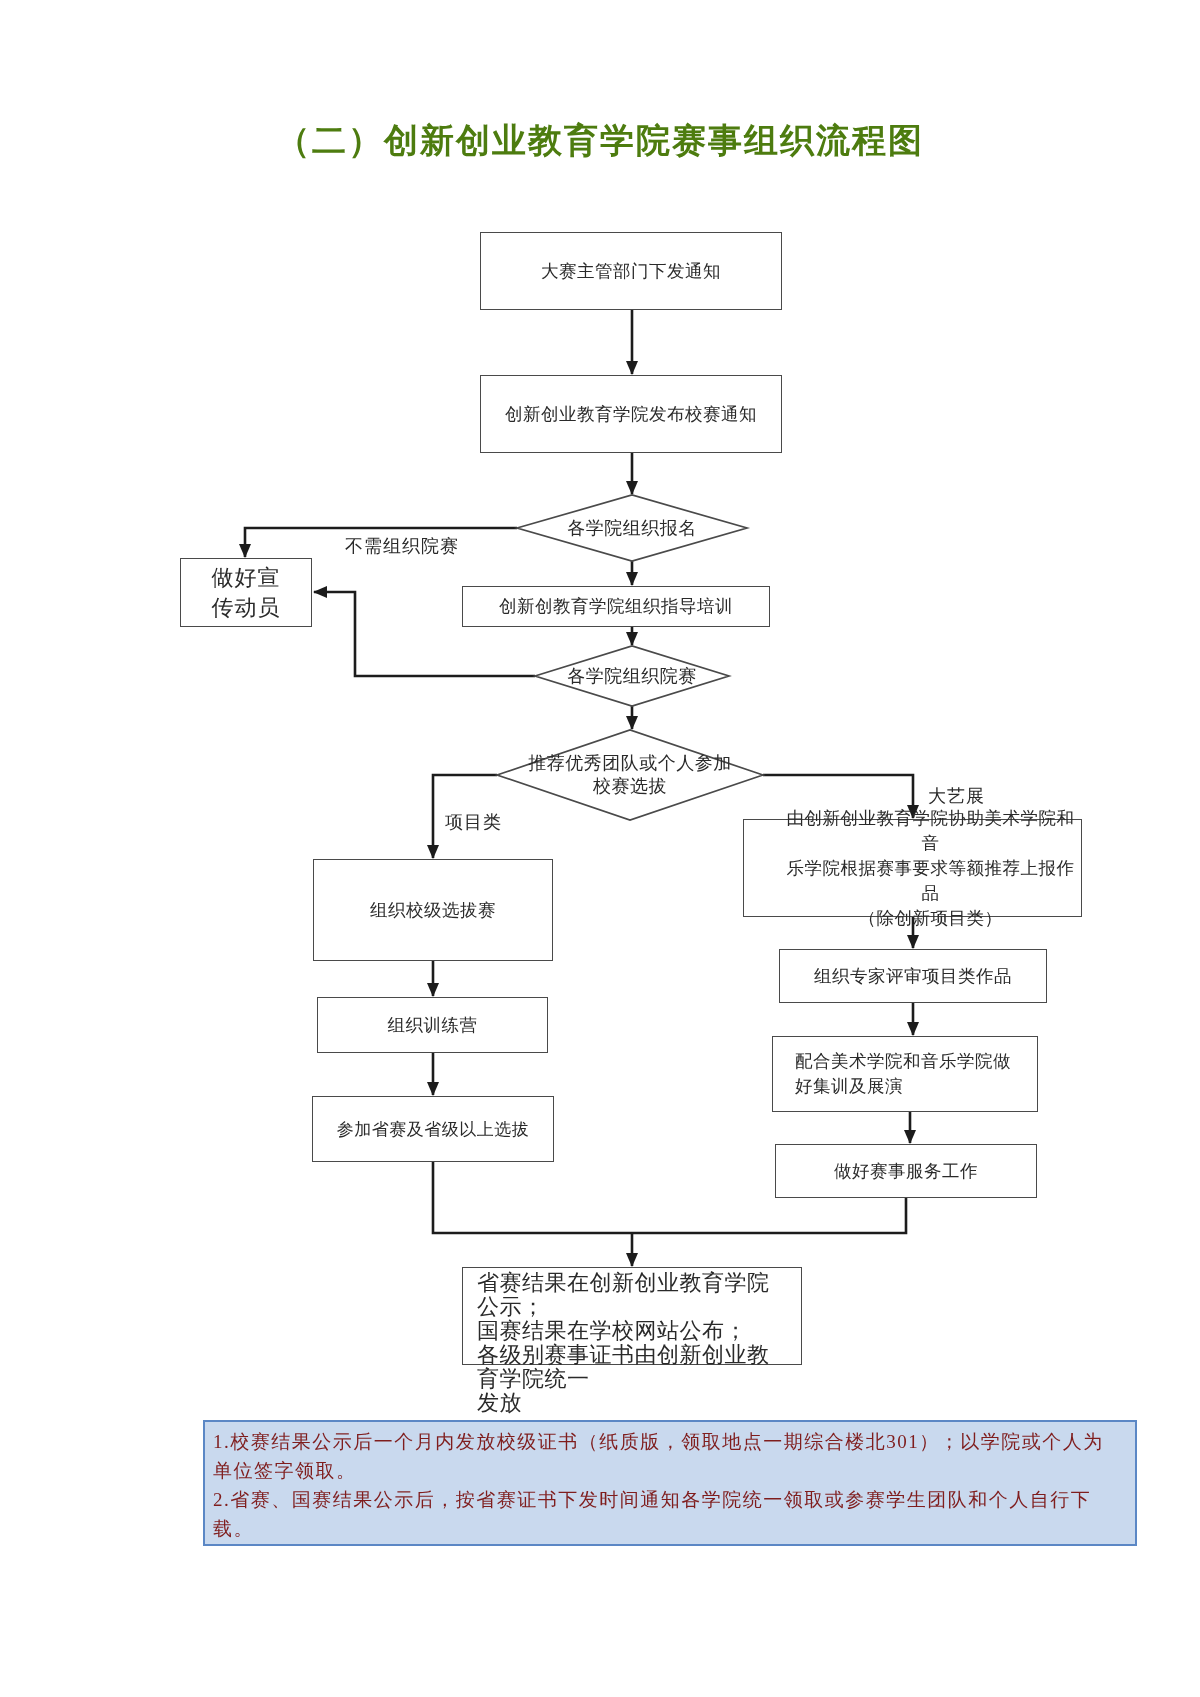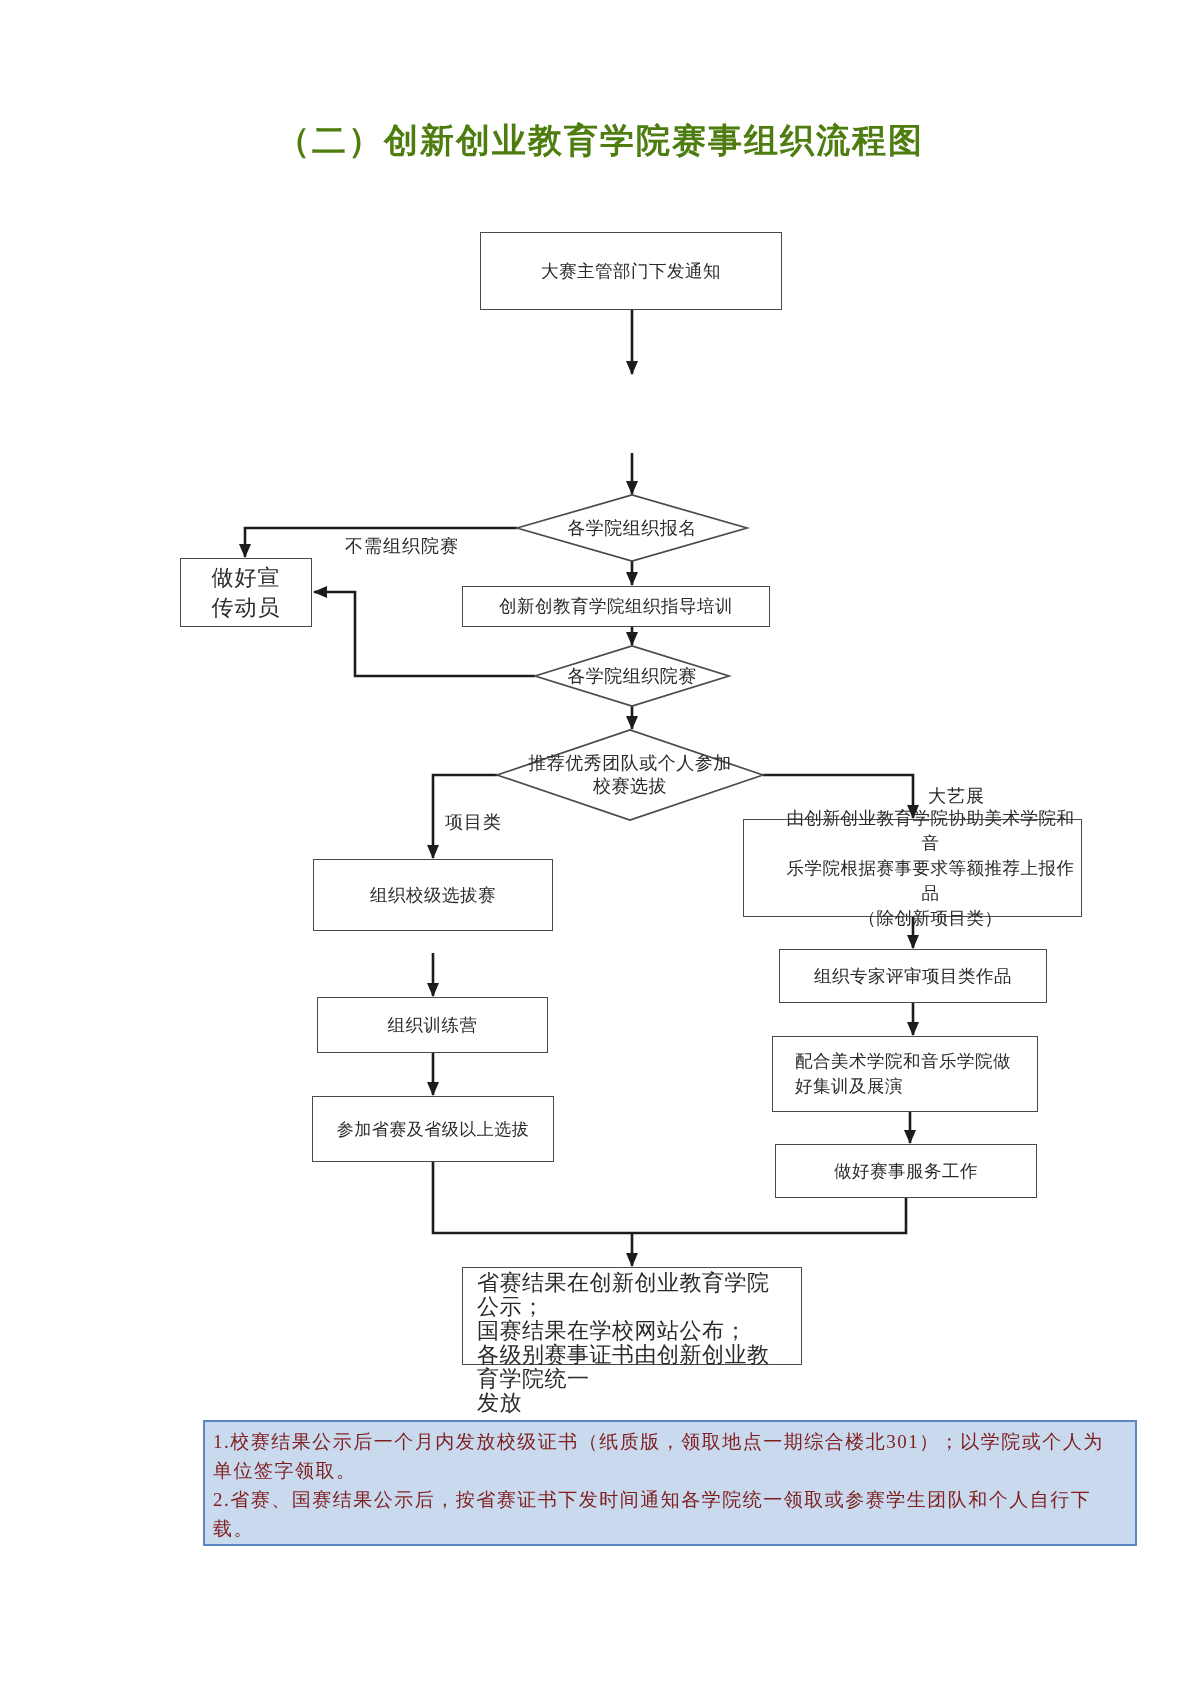--- a/index.html
+++ b/index.html
@@ -61,24 +61,25 @@
 
     <path d="M433,1162 V1233 H906 V1198" stroke="#1c1c1c" stroke-width="2.6" fill="none"></path>
     <path d="M632,1233 V1266" stroke="#1c1c1c" stroke-width="2.6" fill="none" marker-end="url(#ah)"></path>
 
     <polygon points="517,528 632,495 747,528 632,561" fill="#ffffff" stroke="#4a4a4a" stroke-width="1.7"></polygon>
     <polygon points="535,676 632,646 729,676 632,706" fill="#ffffff" stroke="#4a4a4a" stroke-width="1.7"></polygon>
     <polygon points="497,775 630,730 763,775 630,820" fill="#ffffff" stroke="#4a4a4a" stroke-width="1.7"></polygon>
   </svg>
 
   <div class="box" style="left:480px;top:232px;width:302px;height:78px;">大赛主管部门下发通知</div>
+  <div class="box" style="left:480px;top:375px;width:302px;height:78px;">创新创业教育学院发布校赛通知</div>
   <div class="box serifbox preline" style="left:180px;top:558px;width:132px;height:69px;">做好宣
 传动员</div>
   <div class="box" style="left:462px;top:586px;width:308px;height:41px;">创新创教育学院组织指导培训</div>
-  <div class="box" style="left:313px;top:859px;width:240px;height:72px;">组织校级选拔赛</div>
+  <div class="box" style="left:313px;top:859px;width:240px;height:102px;">组织校级选拔赛</div>
   <div class="box" style="left:312px;top:1096px;width:242px;height:66px;font-size:17px;">参加省赛及省级以上选拔</div>
   <div class="box" style="left:317px;top:997px;width:231px;height:56px;">组织训练营</div>
   <div class="box preline" style="left:743px;top:819px;width:339px;height:98px;font-size:17.5px;line-height:25px;padding-left:36px;">由创新创业教育学院协助美术学院和音
 乐学院根据赛事要求等额推荐上报作品
 （除创新项目类）</div>
   <div class="box" style="left:779px;top:949px;width:268px;height:54px;">组织专家评审项目类作品</div>
   <div class="box preline leftalign" style="left:772px;top:1036px;width:266px;height:76px;padding-left:22px;">配合美术学院和音乐学院做
 好集训及展演</div>
   <div class="box" style="left:775px;top:1144px;width:262px;height:54px;">做好赛事服务工作</div>
   <div class="box preline resultsbox" style="left:462px;top:1267px;width:340px;height:98px;">省赛结果在创新创业教育学院公示；

